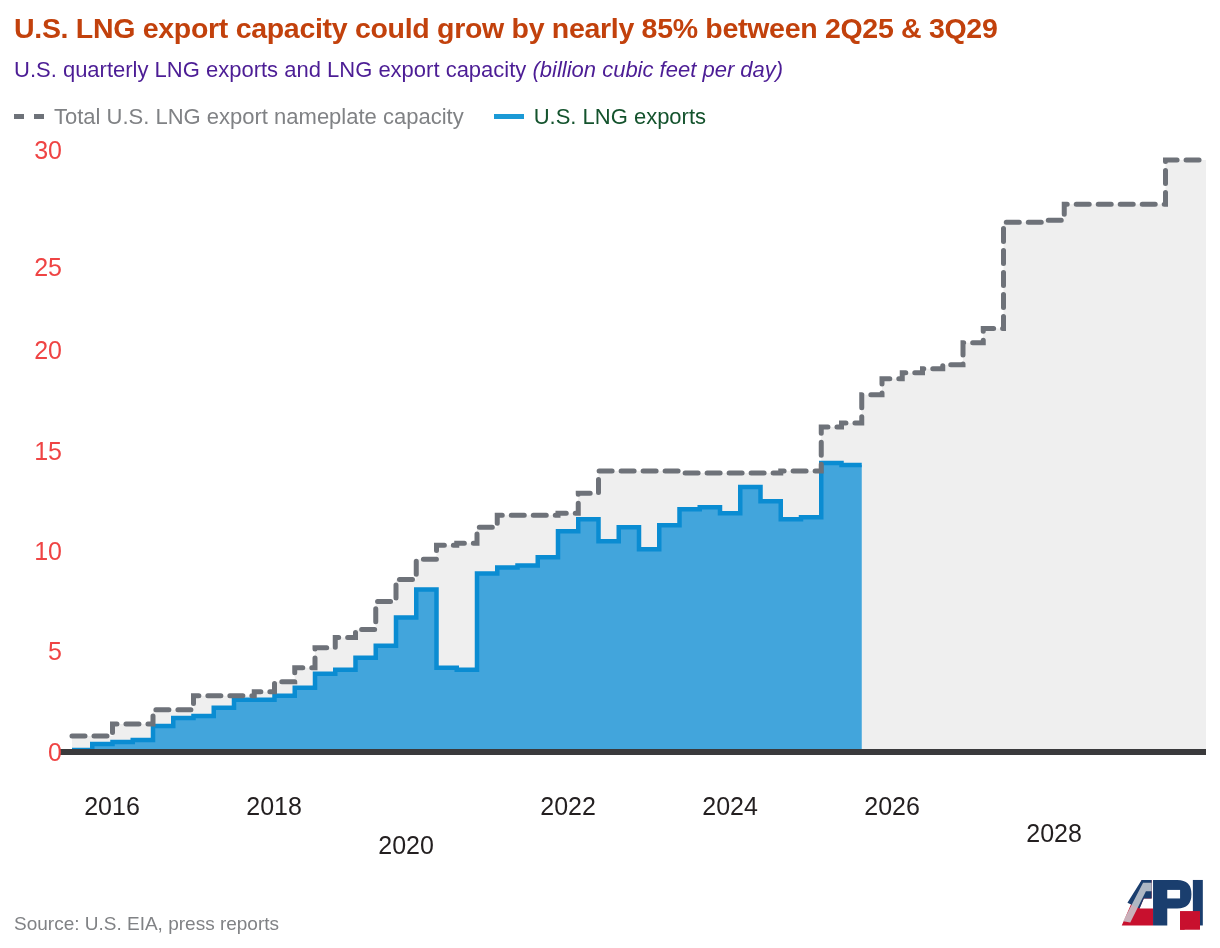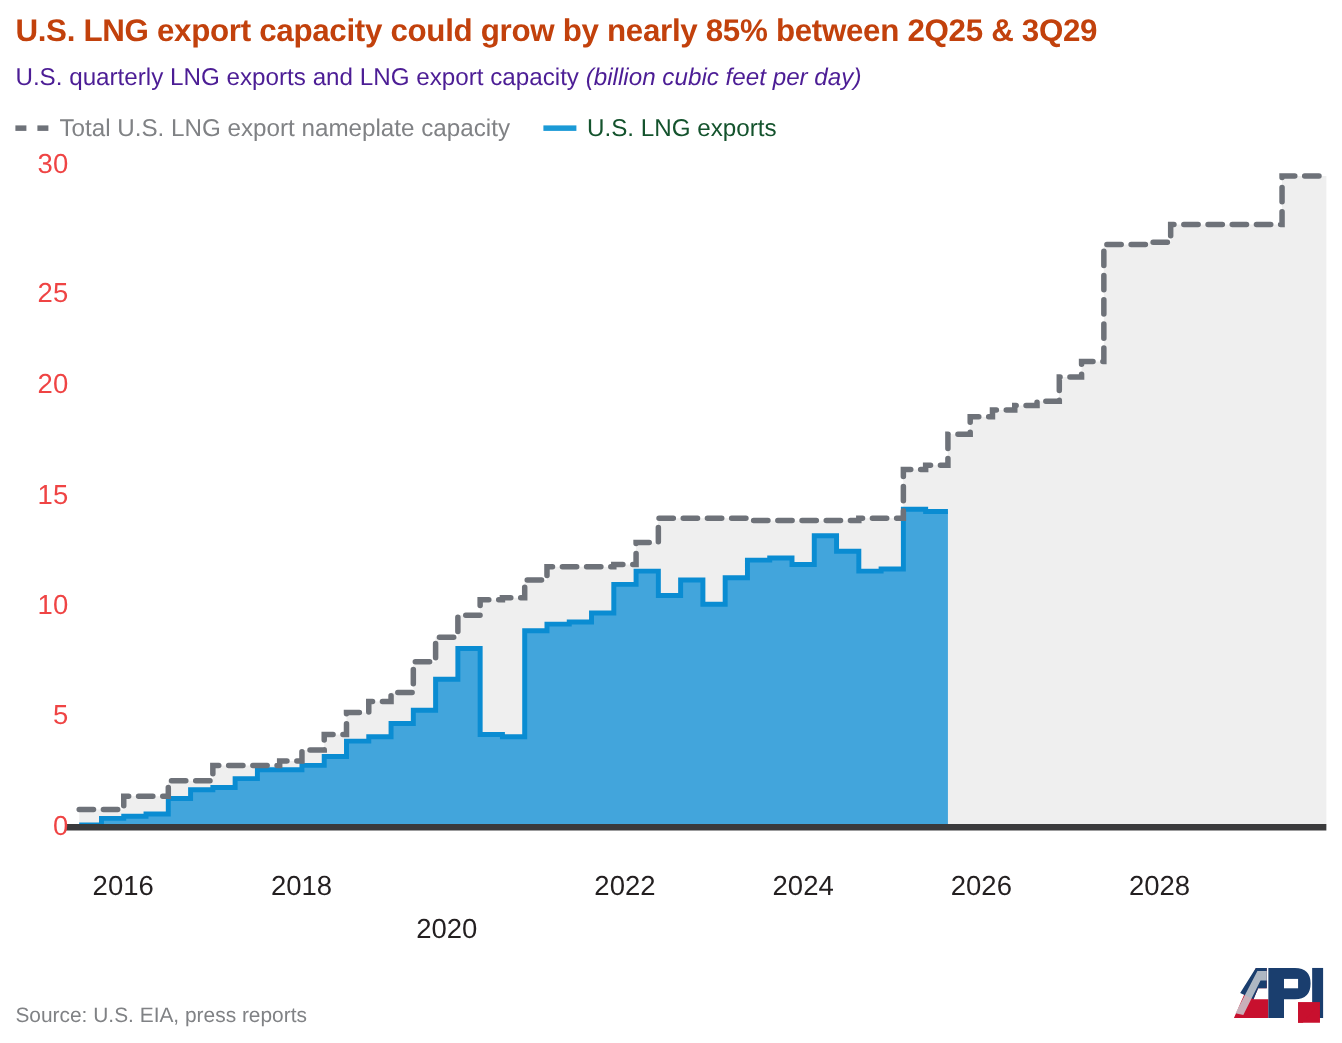--- a/index.html
+++ b/index.html
@@ -169,21 +169,21 @@
       </svg>
   </div>
 
   <div class="xlabels">
       <div class="xtick" style="left: 83px; margin-left: 15px;">2016</div>
       <div class="xtick" style="left: 230.125px; margin-left: 30px;">2018</div>
       <div class="xtick" style="left: 392.125px; margin-top: 39px;">2020</div>
       <div class="xtick" style="left: 554.125px;">2022</div>
       <div class="xtick" style="left: 716.125px;">2024</div>
       <div class="xtick" style="left: 878.125px;">2026</div>
-      <div class="xtick" style="left: 1040.12px;">2028</div>
+      <div class="xtick" style="left: 1040.12px; margin-top: 27px;">2028</div>
     </div>
 
   <div class="footer">
     <div class="source">Source: U.S. EIA, press reports</div>
   </div>
 
   <svg class="logo" viewBox="0 0 120 90">
     <path d="M2 78 L30 14 L44 14 L44 40 L33 40 L27 54 L46 54 L46 78 Z" fill="#C8102E"></path>
     <path d="M10 46 L30 14 L44 14 L44 40 L33 40 L27 54 Z" fill="#1A3E6E"></path>
     <path d="M4 72 L32 18 L44 18 L44 30 L36 30 L14 74 Z" fill="#C9CDD2" opacity="0.85"></path>

